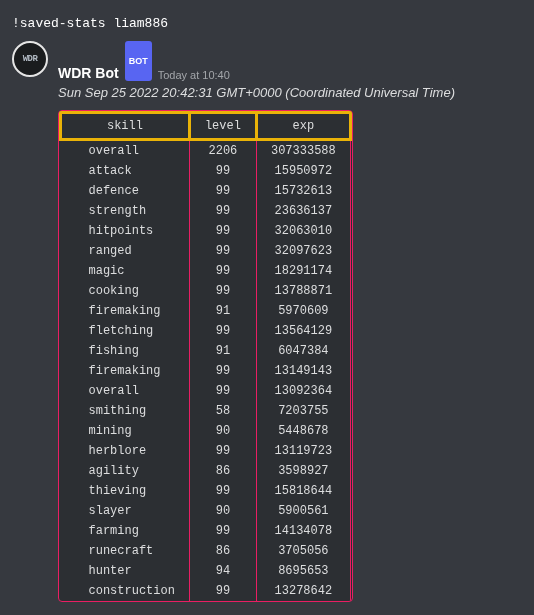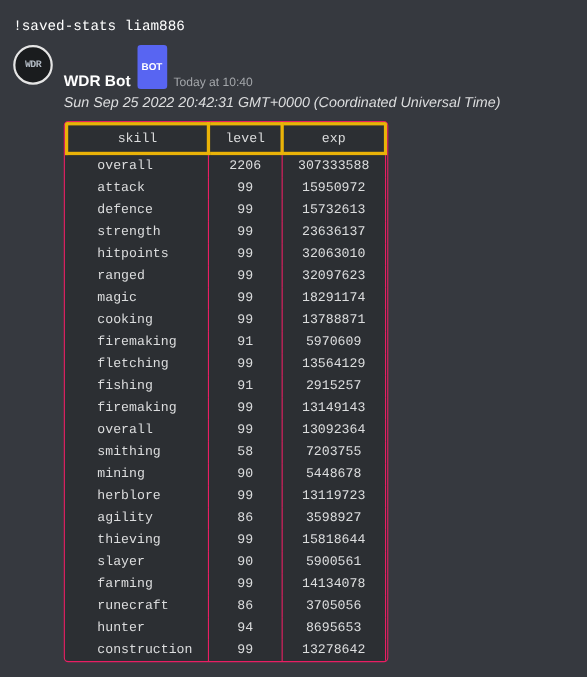--- a/index.html
+++ b/index.html
@@ -210,21 +210,21 @@
               <td>5970609</td>
             </tr>
             <tr>
               <td>fletching</td>
               <td>99</td>
               <td>13564129</td>
             </tr>
             <tr>
               <td>fishing</td>
               <td>91</td>
-              <td>2915257</td>
+              <td>6047384</td>
             </tr>
             <tr>
               <td>firemaking</td>
               <td>99</td>
               <td>13149143</td>
             </tr>
             <tr>
               <td>overall</td>
               <td>99</td>
               <td>13092364</td>

